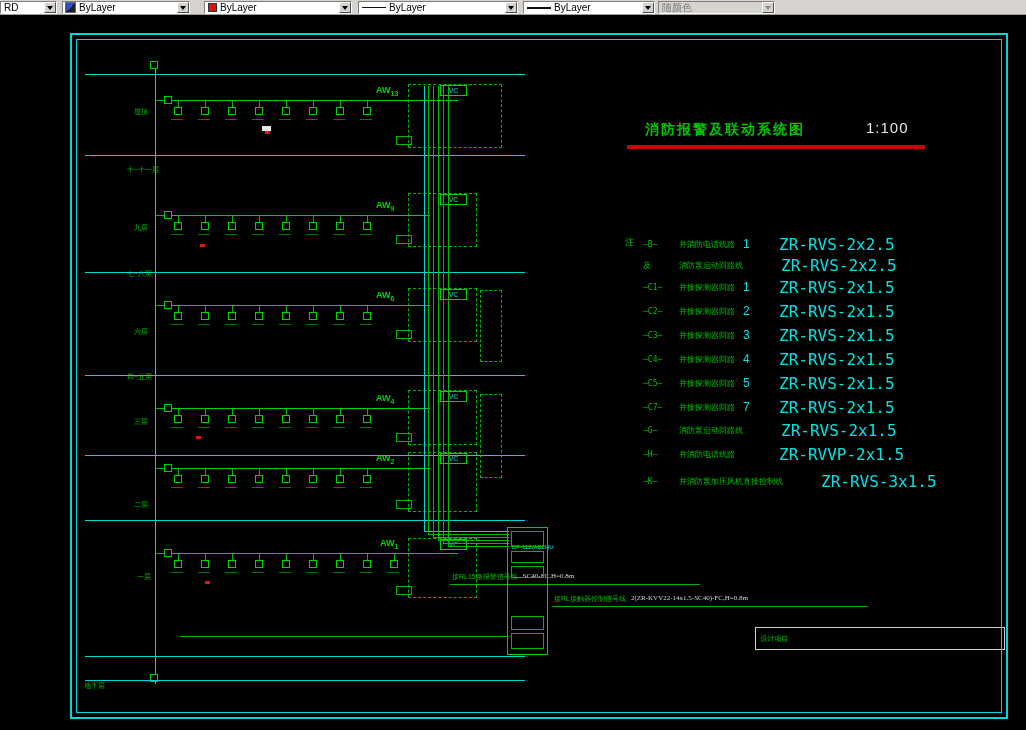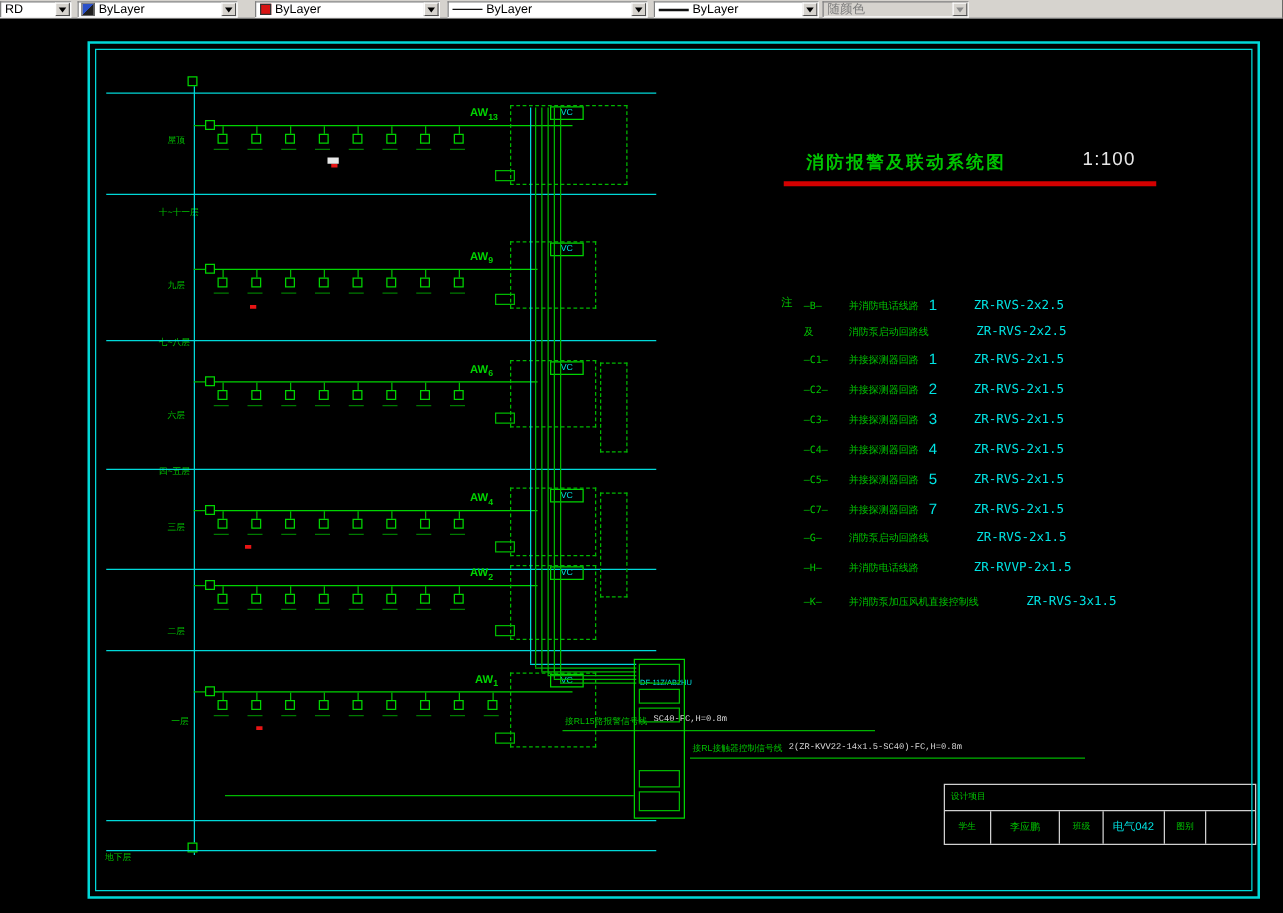--- a/index.html
+++ b/index.html
@@ -27,25 +27,25 @@
   #dwg-scale{position:absolute;left:866px;top:104px;color:#e6e6e6;font-size:15px;letter-spacing:1px}
   #title-underline{position:absolute;left:627px;top:130px;width:298px;height:4px;background:#d40000}
 
   .floor-label{position:absolute;color:#00c400;font-size:7px;white-space:nowrap}
 
   #legend-note{position:absolute;left:625px;top:221px;color:#00c400;font-size:9px}
   .leg-row{position:absolute;left:643px;height:16px;display:flex;align-items:center;white-space:nowrap}
   .leg-sym{width:36px;color:#00c400;font-size:8px;font-family:"DejaVu Sans Mono",monospace}
   .leg-label{min-width:62px;color:#00c400;font-size:8px}
   .leg-num{min-width:38px;color:#00e4e4;font-size:12px;padding-left:2px}
-  .leg-spec{color:#00e4e4;font-size:10px;font-family:"DejaVu Sans Mono",monospace}
+  .leg-spec{color:#00e4e4;font-size:16px;font-family:"DejaVu Sans Mono",monospace}
 
   .ann{position:absolute;display:flex;gap:5px;white-space:nowrap}
   .ann-label{color:#00c400;font-size:7px}
-  .ann-spec{color:#d8d8d8;font-size:7px;font-family:Liberation Mono, monospace}
+  .ann-spec{color:#d8d8d8;font-size:7px;font-family:Liberation Serif, serif}
   .leader{position:absolute;height:1px;background:#00b400}
 
   #panel-label{position:absolute;left:512px;top:529px;color:#00e0e0;font-size:6px;white-space:nowrap}
 
   #titleblock{position:absolute;left:755px;top:612px;width:250px;border:1px solid #cfcfcf;background:#000}
   .tb-row{display:flex;border-bottom:1px solid #cfcfcf}
   .tb-row:last-child{border-bottom:none}
   .tb-cell{border-right:1px solid #cfcfcf;display:flex;align-items:center;justify-content:center;color:#00c400;font-size:8px;line-height:1.05;overflow:hidden;white-space:nowrap;text-align:center}
   .tb-cell:last-child{border-right:none}
   .tb-small{font-size:7px}
@@ -183,28 +183,20 @@
     <span class="ann-label">接RL接触器控制信号线</span>
     <span class="ann-spec">2(ZR-KVV22-14x1.5-SC40)-FC,H=0.8m</span>
   </div>
   <div class="leader" style="left:552px;top:591px;width:316px"></div>
 
   <span id="panel-label">DF-11Z/AB2HU</span>
 
   <div id="titleblock">
     <div class="tb-row" style="height:21px">
       <div class="tb-cell tb-small" style="width:37px">设计项目</div>
-    </div>
-    <div class="tb-row" style="height:26px">
-      <div class="tb-cell tb-small" style="width:37px">学生</div>
-      <div class="tb-cell" style="width:56px">李应鹏</div>
-      <div class="tb-cell tb-small" style="width:35px">班级</div>
-      <div class="tb-cell tb-cyan" style="width:49px">电气042</div>
-      <div class="tb-cell tb-small" style="width:34px">图别</div>
-      <div class="tb-cell" style="width:39px"></div>
     </div>
   </div>
 <div class="abs" style="left: 70px; top: 18px; width: 938px; height: 686px; border: 2px solid rgb(0, 216, 216);"></div>
     <div class="abs" style="left: 76px; top: 24px; width: 926px; height: 674px; border: 1px solid rgb(0, 216, 216);"></div>
     <div class="abs" style="left: 155px; top: 49px; width: 1px; height: 620px; background: rgb(0, 216, 216);"></div>
     <div class="abs" style="left: 150px; top: 46px; width: 8px; height: 8px; border: 1px solid rgb(0, 212, 0); background: rgb(0, 0, 0);"></div>
     <div class="abs" style="left: 150px; top: 659px; width: 8px; height: 8px; border: 1px solid rgb(0, 212, 0); background: rgb(0, 0, 0);"></div>
     <div class="abs" style="left: 85px; top: 59px; width: 440px; height: 1px; background: rgb(0, 216, 216);"></div>
     <div class="abs" style="left: 85px; top: 140px; width: 440px; height: 1px; background: rgb(0, 216, 216);"></div>
     <div class="abs" style="left: 85px; top: 257px; width: 440px; height: 1px; background: rgb(0, 216, 216);"></div>

